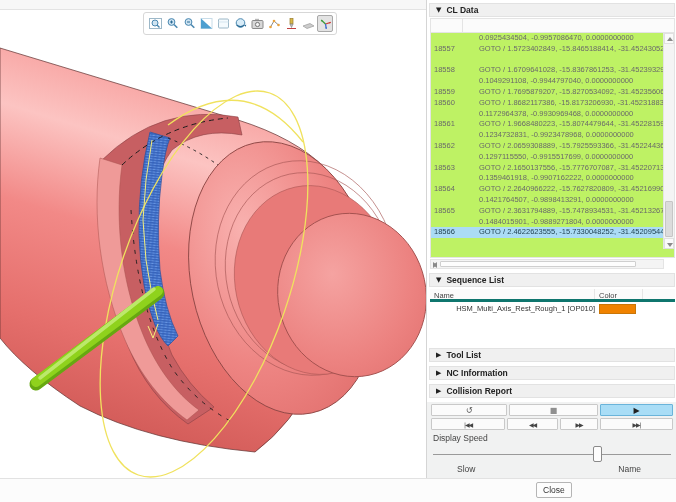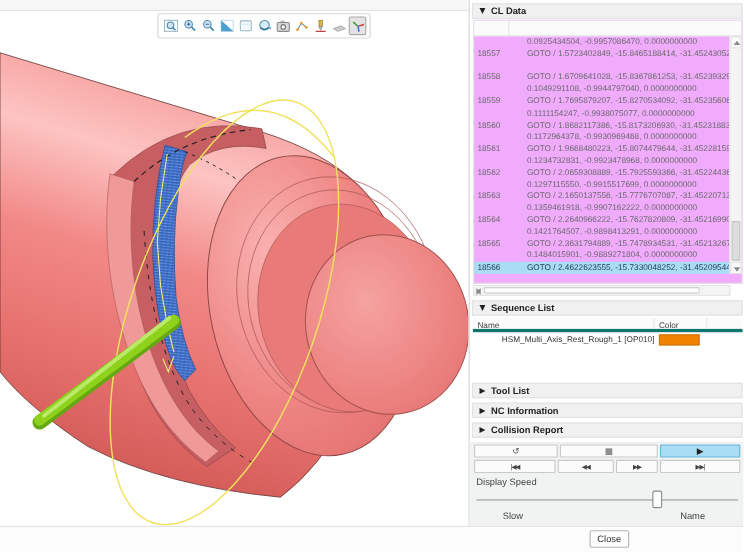--- a/index.html
+++ b/index.html
@@ -20,21 +20,21 @@
   .tb-icon.selected{background:#e3e3e3;border-color:#a8a8a8;}
   
   .panel{position:absolute;left:426px;top:0;width:250px;height:478px;background:#fff;
          border-left:1px solid #d5d5d5;}
   .sec-head{position:absolute;left:2px;right:1px;height:14px;background:#f0f0f0;
             border:1px solid #e2e2e2;display:flex;align-items:center;gap:5px;
             padding-left:6px;font-size:8.5px;font-weight:bold;color:#222;cursor:pointer;}
   .tri{font-family:"DejaVu Sans",sans-serif;font-size:7px;color:#222;line-height:1;}
   
   .cl-table{position:absolute;left:3px;top:18px;width:245px;height:240px;
-            border:1px solid #e4e4e4;background:#f0abfc;font-size:7.5px;color:#6a6a6a;}
+            border:1px solid #e4e4e4;background:#bef264;font-size:7.5px;color:#6a6a6a;}
   .cl-headrow{display:flex;height:14px;background:#fbfbfb;border-bottom:1px solid #e4e4e4;}
   .cl-headrow .c1{width:32px;border-right:1px solid #e4e4e4;}
   .cl-headrow .c2{flex:1;}
   .cl-body{position:absolute;left:0;top:14px;width:232px;height:216px;overflow:hidden;}
   .clrow{display:flex;height:10.8px;line-height:10.8px;white-space:nowrap;cursor:default;}
   .clrow.sel{background:#abdcf5;color:#1d3d4d;}
   .clnum{width:32px;padding-left:3px;flex:none;}
   .cltxt{flex:1;padding-left:16px;overflow:hidden;}
   .vscroll{position:absolute;right:0;top:14px;width:11px;height:216px;background:#f4f4f4;
            border-left:1px solid #e4e4e4;cursor:pointer;}
@@ -256,24 +256,20 @@
           </div>
           <div class="clrow">
             <span class="clnum"></span>
             <span class="cltxt">0.1049291108, -0.9944797040, 0.0000000000</span>
           </div>
           <div class="clrow">
             <span class="clnum">18559</span>
             <span class="cltxt">GOTO / 1.7695879207, -15.8270534092, -31.4523560620</span>
           </div>
           <div class="clrow">
-            <span class="clnum"></span>
-            <span class="cltxt">0.1111154247, -0.9938075077, 0.0000000000</span>
-          </div>
-          <div class="clrow">
             <span class="clnum">18560</span>
             <span class="cltxt">GOTO / 1.8682117386, -15.8173206930, -31.4523188310</span>
           </div>
           <div class="clrow">
             <span class="clnum"></span>
             <span class="cltxt">0.1172964378, -0.9930969468, 0.0000000000</span>
           </div>
           <div class="clrow">
             <span class="clnum">18561</span>
             <span class="cltxt">GOTO / 1.9668480223, -15.8074479644, -31.4522815990</span>

